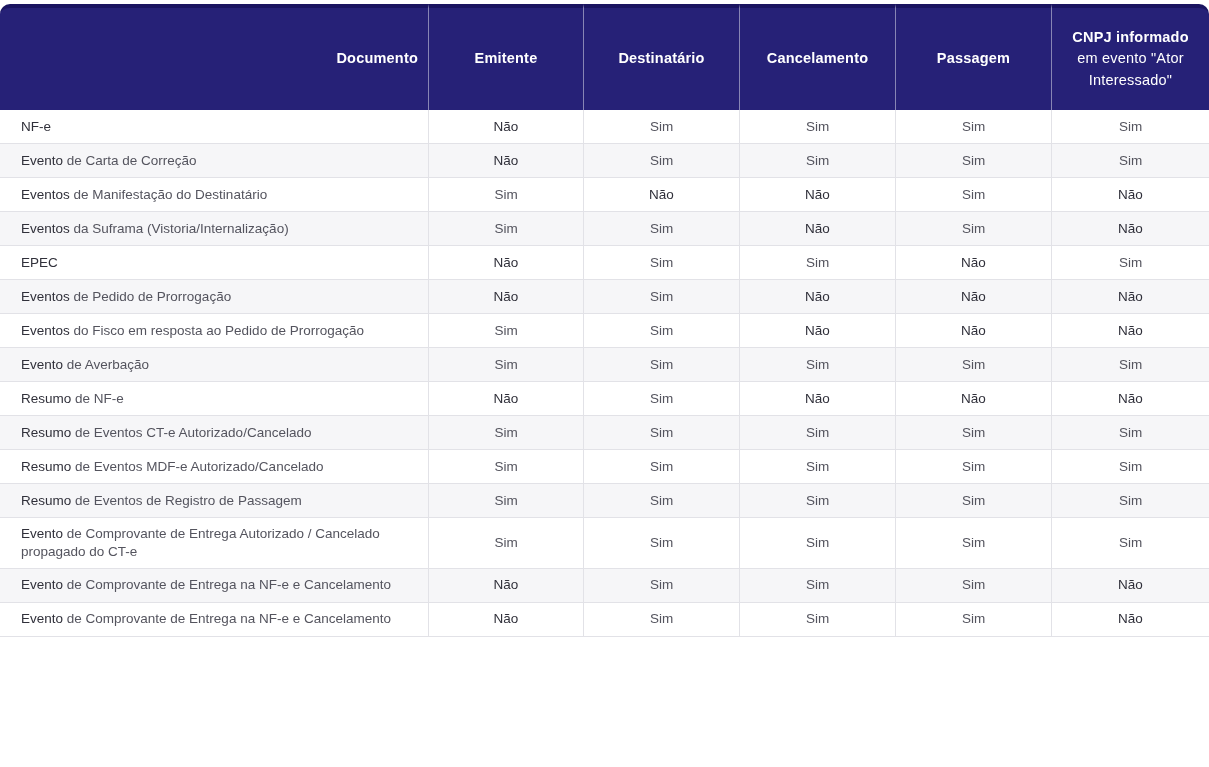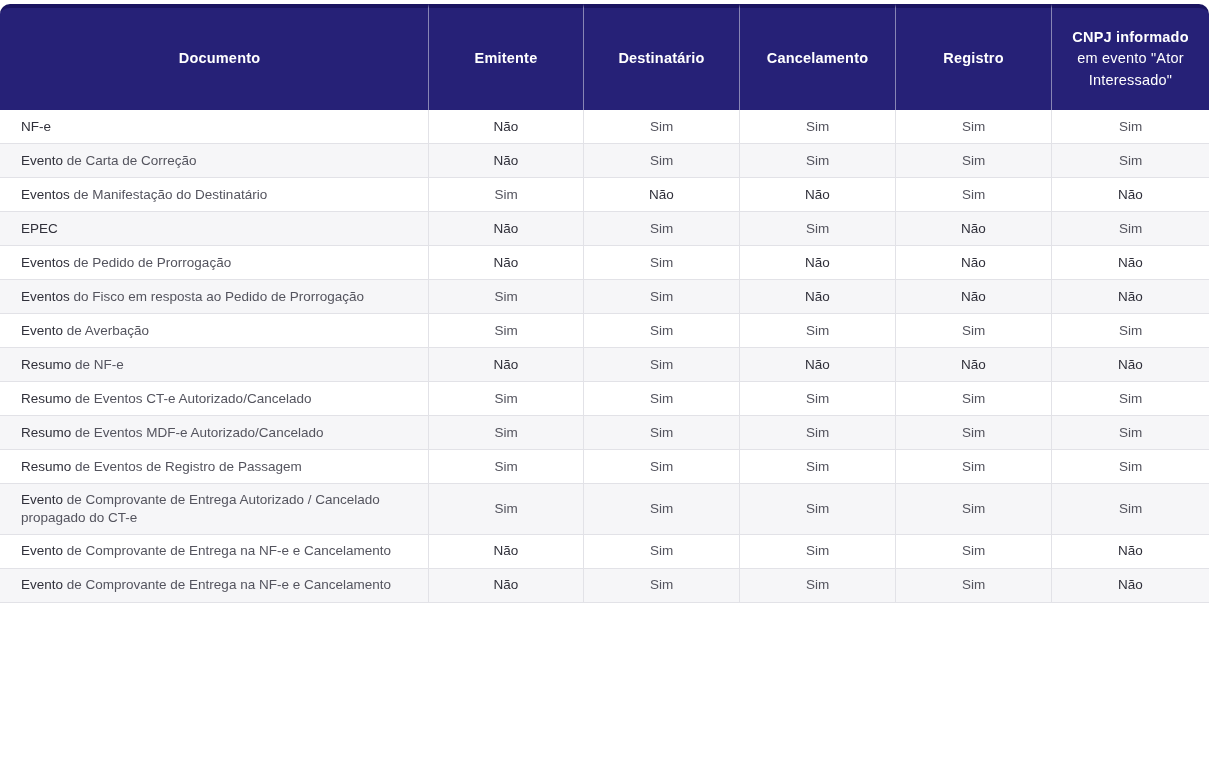--- a/index.html
+++ b/index.html
@@ -30,21 +30,21 @@
     font-weight:700;
     height:106px;
     vertical-align:middle;
     text-align:center;
     border-top:4px solid var(--header-top);
     padding:6px 10px;
     letter-spacing:.2px;
     line-height:1.45;
   }
   thead th:first-child{
-    text-align:center;
+    text-align:right;
     padding-left:21px;
     border-top-left-radius:10px;
   }
   thead th:last-child{
     border-top-right-radius:10px;
   }
   thead th + th{border-left:1px solid var(--header-sep);}
   thead th .th-normal{font-weight:400;}
   tbody td{
     border-bottom:1px solid var(--border);
@@ -84,21 +84,21 @@
       <col class="c-transp">
       <col class="c-terc">
       <col class="c-cnpj">
   </colgroup>
   <thead>
     <tr>
       <th>Documento</th>
       <th>Emitente</th>
       <th>Destinatário</th>
       <th>Cancelamento</th>
-      <th>Registro</th>
+      <th>Passagem</th>
       <th><span class="th-bold">CNPJ informado</span><span class="th-normal"> em evento "Ator Interessado"</span></th>
     </tr>
   </thead>
   <tbody>
       <tr>
         <td class="doc"><strong>NF-e</strong></td>
         <td class="val no">Não</td>
         <td class="val">Sim</td>
         <td class="val">Sim</td>
         <td class="val">Sim</td>
@@ -114,20 +114,28 @@
       </tr>
       <tr>
         <td class="doc"><strong>Eventos</strong> de Manifestação do Destinatário</td>
         <td class="val">Sim</td>
         <td class="val no">Não</td>
         <td class="val no">Não</td>
         <td class="val">Sim</td>
         <td class="val no">Não</td>
       </tr>
       <tr>
+        <td class="doc"><strong>Eventos</strong> da Suframa (Vistoria/Internalização)</td>
+        <td class="val">Sim</td>
+        <td class="val">Sim</td>
+        <td class="val no">Não</td>
+        <td class="val">Sim</td>
+        <td class="val no">Não</td>
+      </tr>
+      <tr>
         <td class="doc"><strong>EPEC</strong></td>
         <td class="val no">Não</td>
         <td class="val">Sim</td>
         <td class="val">Sim</td>
         <td class="val no">Não</td>
         <td class="val">Sim</td>
       </tr>
       <tr>
         <td class="doc"><strong>Eventos</strong> de Pedido de Prorrogação</td>
         <td class="val no">Não</td>

